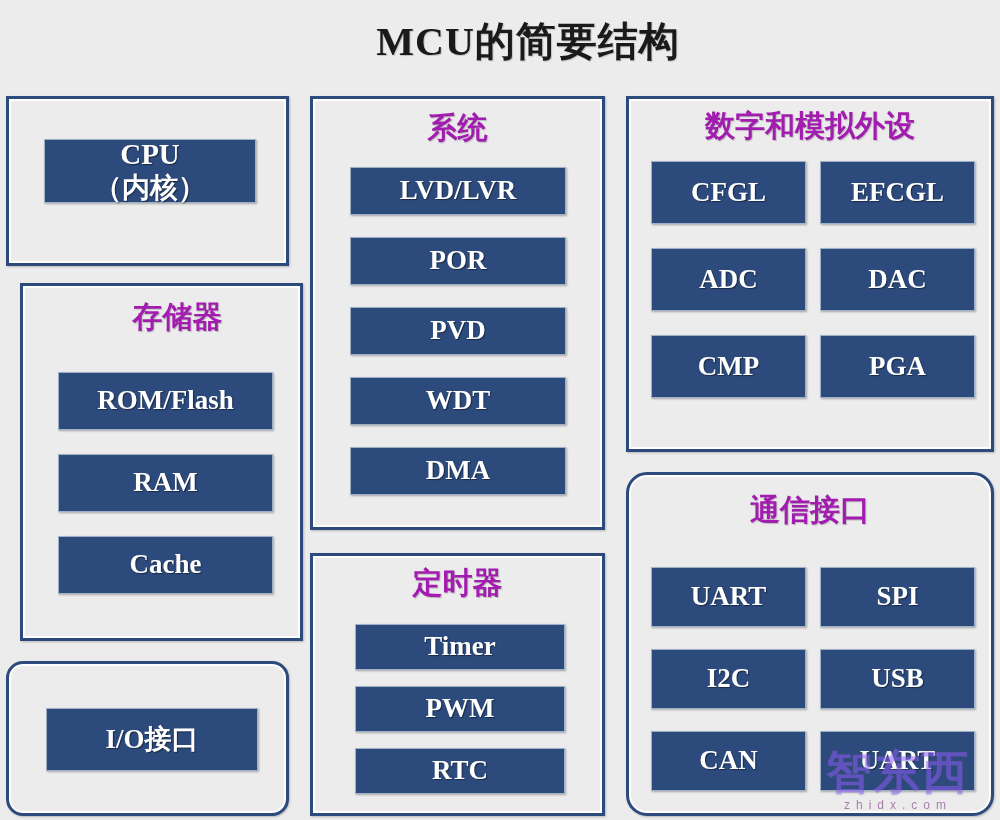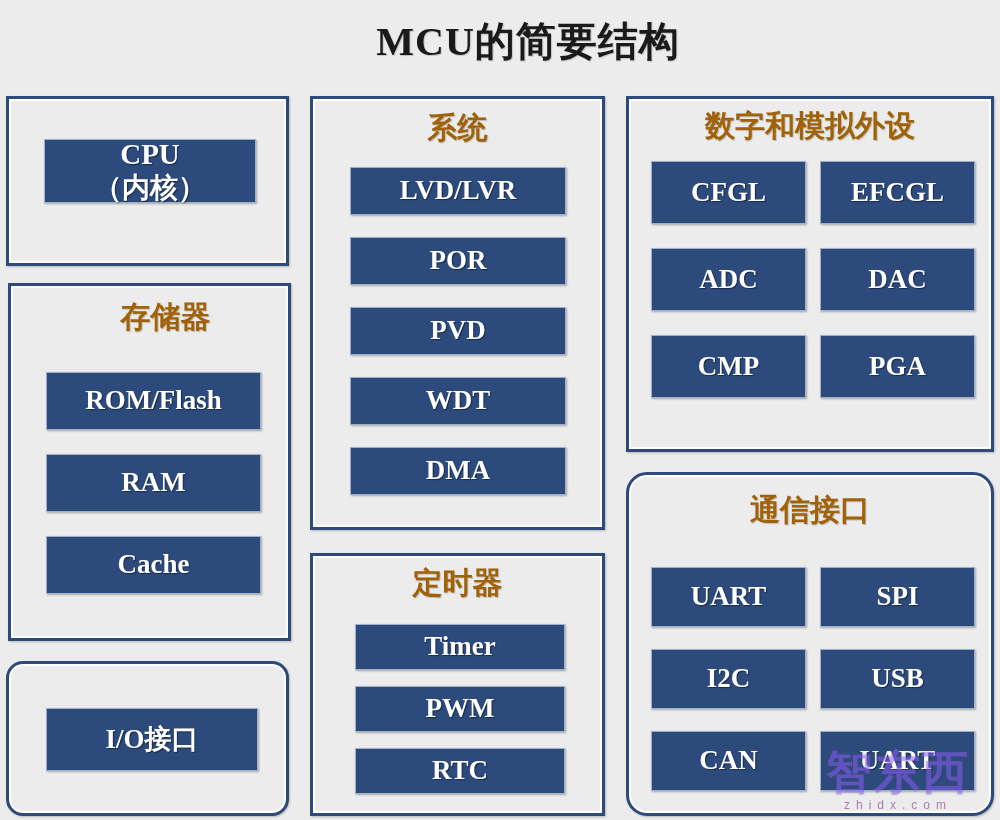--- a/index.html
+++ b/index.html
@@ -34,21 +34,21 @@
     background: #ececec;
     border: 3px solid #2c4a7c;
     box-shadow: 0 0 0 2px #fdfdfd inset, 1px 1px 2px rgba(0,0,0,0.22);
     box-sizing: border-box;
   }
 
   .panel-title {
     text-align: center;
     font-size: 30px;
     font-weight: bold;
-    color: #a16207;
+    color: #a21caf;
     text-shadow: 1px 1px 1px rgba(0,0,0,0.2);
     line-height: 1.1;
   }
 
   .block {
     background: #2c4a7c;
     color: #ffffff;
     font-weight: bold;
     display: flex;
     align-items: center;
@@ -57,21 +57,21 @@
     box-sizing: border-box;
     border: 1px solid #9fb0c9;
     box-shadow: 1px 1px 2px rgba(0,0,0,0.3);
     text-shadow: 1px 1px 1px rgba(0,0,0,0.45);
     font-size: 27px;
     line-height: 1.15;
   }
 
   
   #panel-cpu   { left: 6px;  top: 96px;  width: 283px; height: 170px; }
-  #panel-mem   { left: 8px;  top: 283px; width: 283px; height: 358px; padding-left: 32px; }
+  #panel-mem   { left: 20px;  top: 283px; width: 283px; height: 358px; padding-left: 32px; }
   #panel-io    { left: 6px;  top: 661px; width: 283px; height: 155px; border-radius: 17px; }
 
   #block-cpu {
     position: absolute; left: 35px; top: 40px; width: 212px; height: 64px;
     flex-direction: column; font-size: 29px;
   }
   #block-cpu .l2 { font-size: 28px; }
 
   .mem-list { position: absolute; left: 35px; top: 86px; width: 215px; }
   .mem-list .block { height: 58px; margin-bottom: 24px; }

